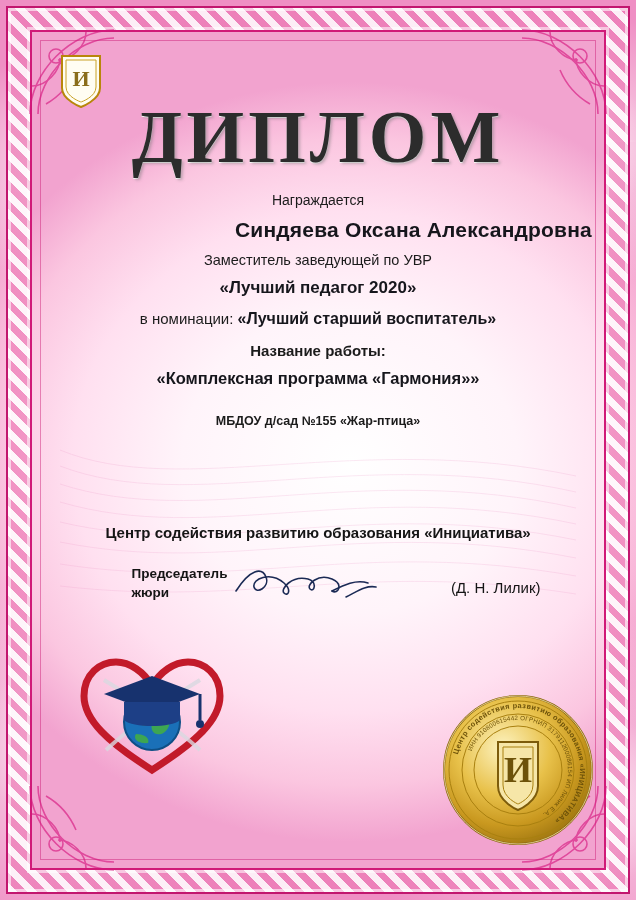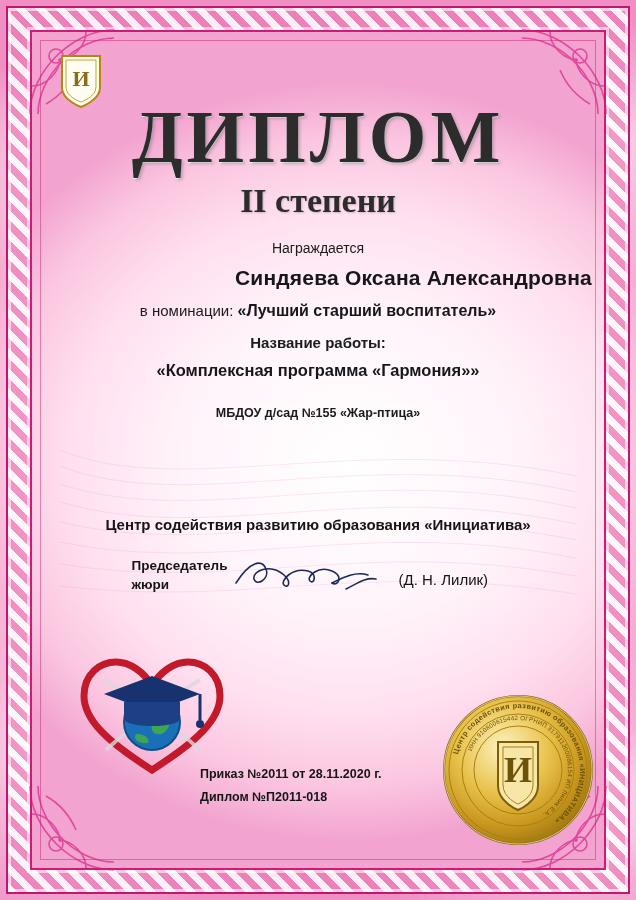--- a/index.html
+++ b/index.html
@@ -211,21 +211,21 @@
     color: #151515;
     padding-left: 36px;
   }
   .sign-svg {
     width: 165px;
     height: 46px;
     margin-top: -4px;
   }
   .sign-name {
     width: 150px;
-    text-align: left;
+    text-align: right;
     font-size: 15px;
     color: #151515;
     padding-top: 14px;
     padding-left: 8px;
   }
 
   .logo-emblem {
     position: absolute;
     left: 30px;
     bottom: 78px;
@@ -325,25 +325,26 @@
 
   <div class="content">
 
     <svg class="top-emblem" viewBox="0 0 46 58">
       <path d="M4 4 H42 V36 C42 48 23 55 23 55 C23 55 4 48 4 36 Z" fill="#fffdf2" stroke="#b8860b" stroke-width="2"></path>
       <path d="M8 8 H38 V35 C38 45 23 50 23 50 C23 50 8 45 8 35 Z" fill="none" stroke="#c9a227" stroke-width="1"></path>
       <text x="23" y="34" text-anchor="middle" font-family="Liberation Serif, serif" font-size="22" font-weight="bold" fill="#8a6d1b">И</text>
     </svg>
 
     <h1 class="title">ДИПЛОМ</h1>
-    <h2 class="degree">II степени</h2>
 
     <div class="awarded-label">Награждается</div>
     <div class="recipient">Синдяева Оксана Александровна</div>
-
+    <div class="position">Заместитель заведующей по УВР</div>
+
+    <div class="contest">«Лучший педагог 2020»</div>
 
     <div class="nomination-row">
       <span>в номинации:</span>
       <span class="nom-value">«Лучший старший воспитатель»</span>
     </div>
 
     <div class="worktitle-label">Название работы:</div>
     <div class="worktitle-value">«Комплексная программа «Гармония»»</div>
 
     <div class="institution">МБДОУ д/сад №155 «Жар-птица»</div>
@@ -374,24 +375,20 @@
         <path d="M62 62 C70 60 78 64 80 70 C82 78 72 82 66 78 C60 74 56 66 62 62 Z"></path>
         <path d="M86 66 C94 66 98 74 94 82 C90 90 80 90 78 84 C76 76 80 66 86 66 Z"></path>
         <path d="M62 88 C70 88 76 92 74 97 C66 98 58 94 62 88 Z"></path>
       </g>
       <path d="M30 48 L78 30 L126 48 L78 66 Z" fill="#17326e"></path>
       <path d="M50 56 L50 74 C58 82 98 82 106 74 L106 56" fill="#1d3f86"></path>
       <path d="M126 48 L126 74" stroke="#17326e" stroke-width="3"></path>
       <circle cx="126" cy="78" r="4" fill="#17326e"></circle>
     </svg>
 
-    <div class="order-info">
-      <div>Приказ №2011  от 28.11.2020 г.</div>
-      <div>Диплом №П2011-018</div>
-    </div>
 
     <svg class="gold-seal" viewBox="0 0 160 160">
       <defs>
         <radialGradient id="goldg" cx="40%" cy="35%" r="70%">
           <stop offset="0%" stop-color="#fdf3c0"></stop>
           <stop offset="45%" stop-color="#e8c14a"></stop>
           <stop offset="75%" stop-color="#c9981f"></stop>
           <stop offset="100%" stop-color="#9c7410"></stop>
         </radialGradient>
         <path id="sealArcOuter" d="M80 80 m-62 0 a62 62 0 1 1 124 0 a62 62 0 1 1 -124 0"></path>

